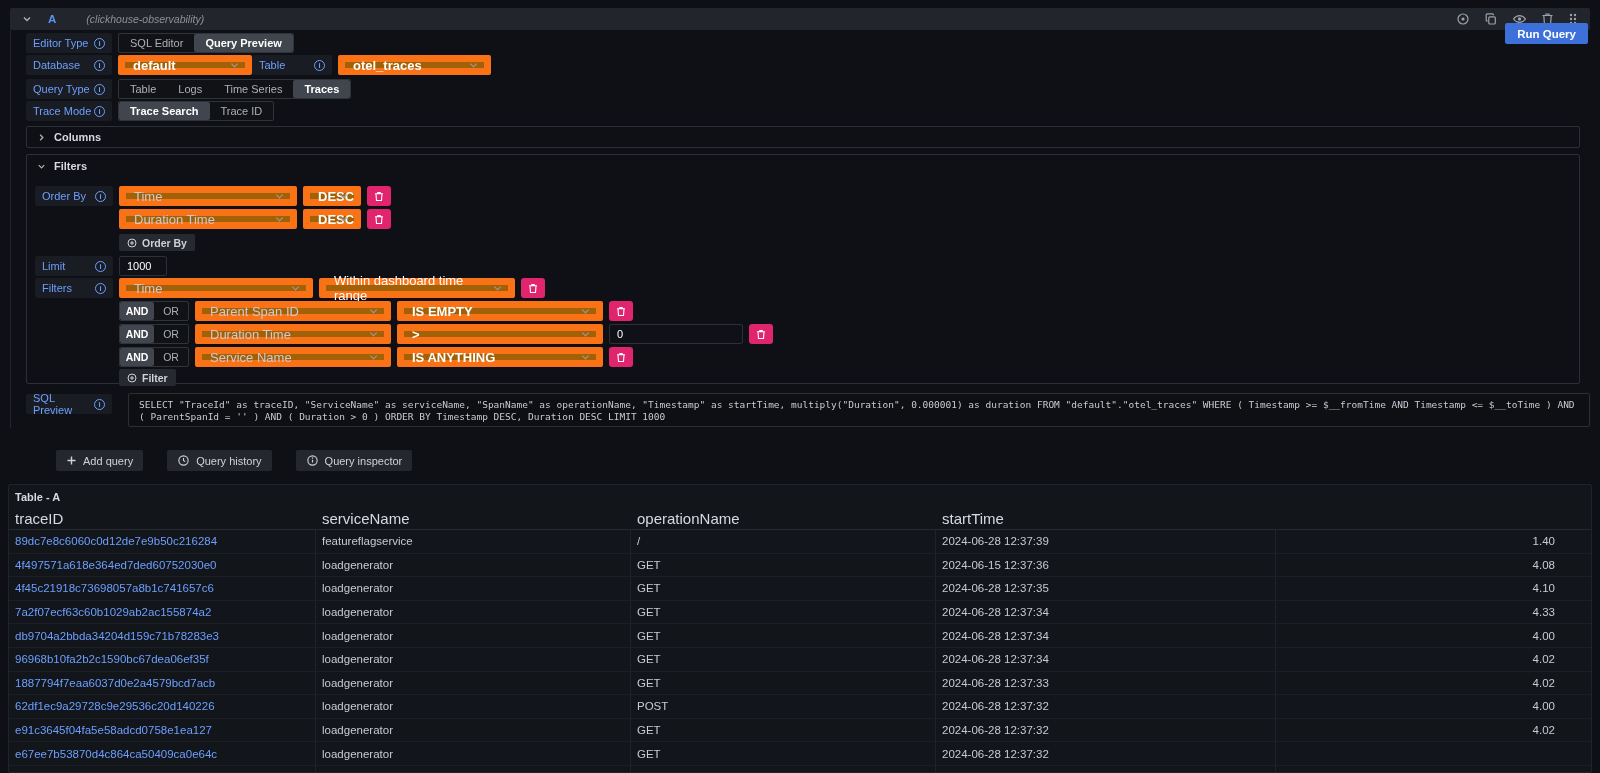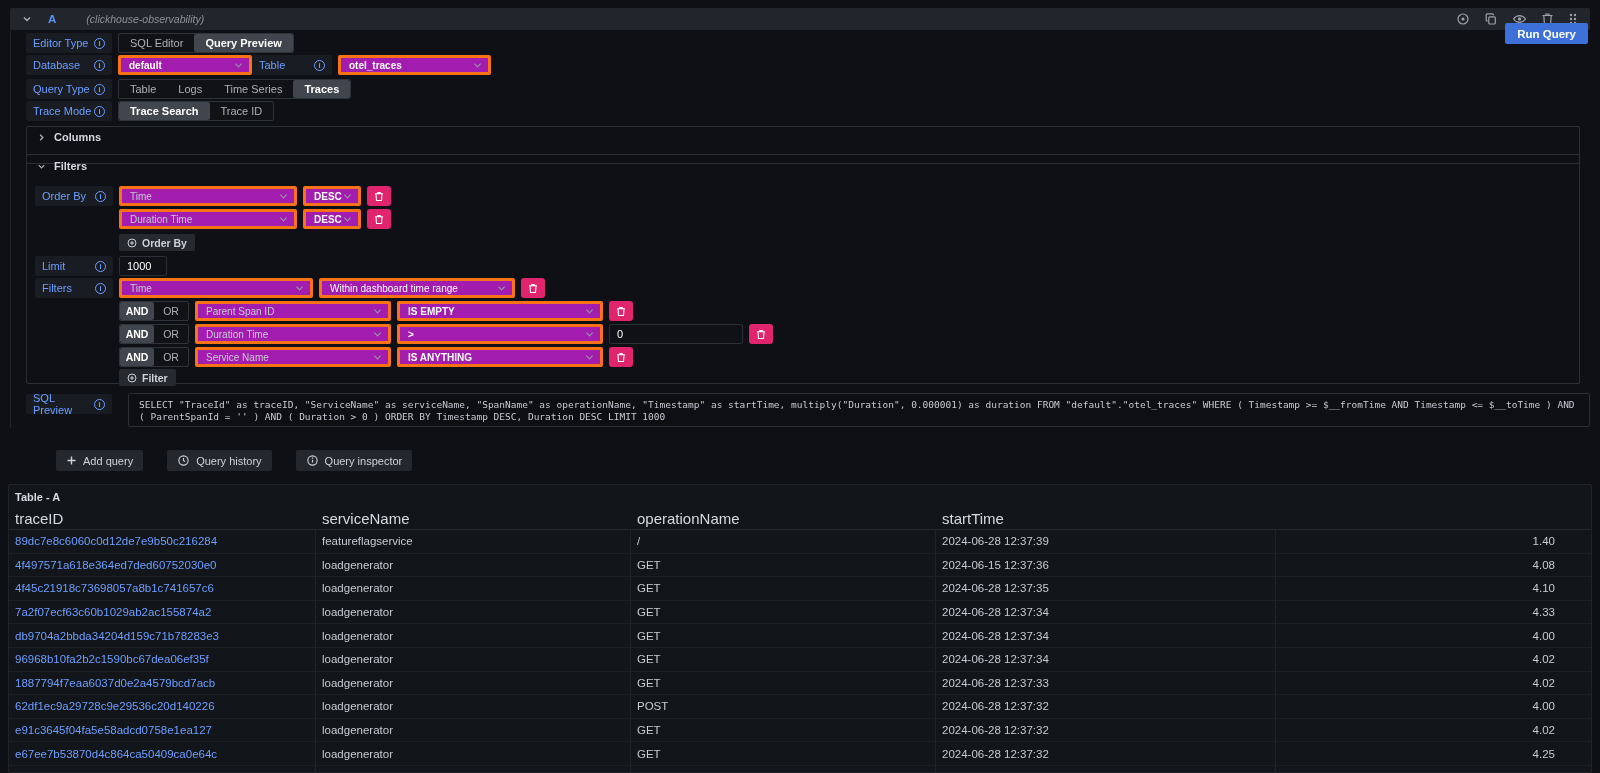--- a/index.html
+++ b/index.html
@@ -27,22 +27,22 @@
   .info-i { width:11px; height:11px; border:1px solid #6e9fff; border-radius:50%; color:#6e9fff;
     font-size:7.5px; font-weight:bold; display:flex; align-items:center; justify-content:center;
     flex:none; font-style:normal; }
 
   .radio-group { display:flex; align-items:stretch; background:#101216; border:1px solid #2f343b;
     border-radius:2px; margin-left:6px; }
   .radio-opt { display:flex; align-items:center; padding:0 11px; font-size:11px; color:#aeb0b8;
     border-radius:2px; cursor:pointer; }
   .radio-opt.active { background:#41454d; color:#fff; font-weight:bold; }
 
-  .sel { position:relative; background:#a21caf; border:3px solid #f97316; border-radius:2px;
-    margin-left:6px; display:flex; align-items:center; padding:0 22px 0 8px; font-size:10px;
+  .sel { position:relative; background:#a16207; border:7px solid #f97316; border-radius:2px;
+    margin-left:6px; display:flex; align-items:center; padding:0 22px 0 8px; font-size:13px;
     color:#c9cad3; cursor:pointer; }
   .sel.strong { color:#fff; font-weight:bold; }
   .caret { position:absolute; right:8px; top:50%; width:5px; height:5px;
     border-right:1.4px solid #9a9ca6; border-bottom:1.4px solid #9a9ca6;
     transform:translateY(-70%) rotate(45deg); }
 
   .tinput { background:#0f1116; border:1px solid #2c3038; border-radius:2px; margin-left:6px;
     color:#fff; font-size:11px; padding:0 7px; font-family:"Liberation Sans", sans-serif; }
 
   .trash-btn { width:24px; background:#e0246e; border:none; border-radius:3px; margin-left:6px;
@@ -179,21 +179,21 @@
     <div class="chip">
       <span>Trace Mode</span>
       <span class="info-i">i</span>
     </div>
     <div class="radio-group">
       <span class="radio-opt active">Trace Search</span>
       <span class="radio-opt">Trace ID</span>
     </div>
   </div>
 
-  <div class="section-box" style="left:16px; top:118px; height:38px;">
+  <div class="section-box" style="left:16px; top:118px; height:22px;">
     <div class="box-title" style="padding-top:4px;">
       <svg width="9" height="9" viewBox="0 0 10 10">
           <path d="M3.5 2 L6.5 5 L3.5 8" stroke="#aeb0b8" stroke-width="1.4" fill="none"></path>
         </svg>
       <span>Columns</span>
     </div>
   </div>
 
   <div class="section-box" style="left:16px; top:146px; height:230px;">
     <div class="box-title">
@@ -470,21 +470,20 @@
         <div class="tc">2024-06-28 12:37:32</div>
         <div class="tc c-dur">4.02</div>
       </div>
       <div class="trow">
         <div class="tc">
           <span class="trace-link">e67ee7b53870d4c864ca50409ca0e64c</span>
         </div>
         <div class="tc">loadgenerator</div>
         <div class="tc">GET</div>
         <div class="tc">2024-06-28 12:37:32</div>
-        <div class="tc c-dur">4.25</div>
       </div>
       <div class="trow">
         <div class="tc">
           <span class="trace-link"></span>
         </div>
         <div class="tc">loadgenerator</div>
         <div class="tc">GET</div>
         <div class="tc">2024-06-28 12:37:31</div>
         <div class="tc c-dur"></div>
       </div>

